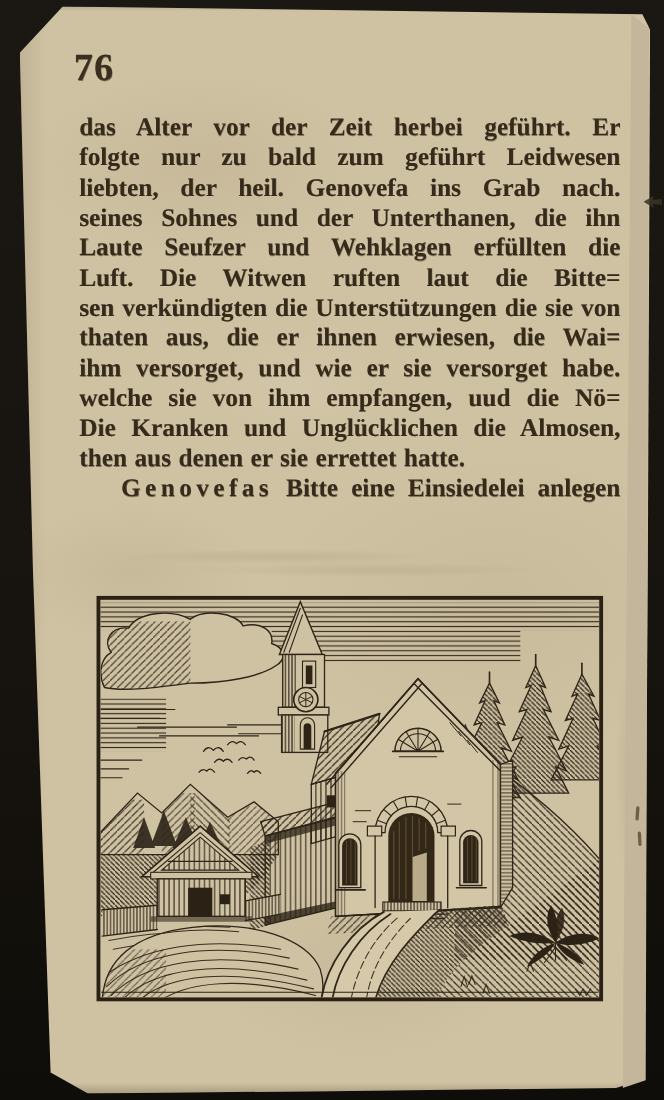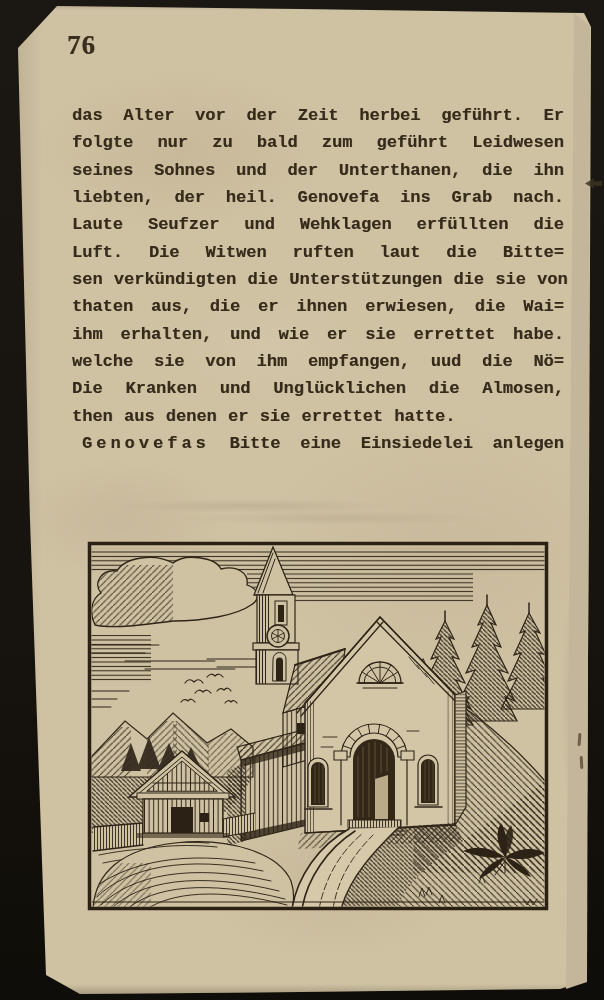--- a/index.html
+++ b/index.html
@@ -29,54 +29,54 @@
     position:absolute;inset:0;
     clip-path:polygon(574px 13px,590px 26px,587px 982px,566px 989px);
     background:
       linear-gradient(90deg,#8a7c60 0,#8a7c60 2px,transparent 2px),
       linear-gradient(90deg,transparent 9px, rgba(120,105,80,.55) 9px, rgba(120,105,80,.55) 10.5px, transparent 10.5px),
       #c3b69a;
   }
   .stitch{position:absolute;width:2.5px;height:13px;background:#4a3b27;opacity:.7;border-radius:2px;}
   .edge-mark{position:absolute;left:585px;top:178px;width:17px;height:11px;background:#3c3222;opacity:.85;
     clip-path:polygon(0 50%,55% 0,50% 32%,100% 26%,100% 74%,50% 68%,55% 100%);}
-  .pagenum{position:absolute;left:67px;top:30px;font-weight:700;font-size:27px;color:#3a2f1e;
+  .pagenum{position:absolute;left:67px;top:42px;font-weight:700;font-size:35px;color:#3a2f1e;
     letter-spacing:1px;text-shadow:.4px .4px .5px rgba(45,34,18,.5);}
   .text-block{position:absolute;left:72px;top:102px;width:492px;color:#362b1b;}
-  .tline{height:27.35px;line-height:27.35px;font-size:17px;font-weight:700;
+  .tline{height:27.35px;line-height:27.35px;font-size:23px;font-weight:700;
     text-align:justify;text-align-last:justify;word-spacing:1px;white-space:nowrap;
-    text-shadow:.4px .4px .5px rgba(45,34,18,.45);font-family:Liberation Mono, monospace;}
+    text-shadow:.4px .4px .5px rgba(45,34,18,.45);}
   .tline.plain{text-align-last:left;white-space:normal;}
   .tline.indent{padding-left:48px;}
-  .tline .sp{letter-spacing:4px;}
+  .tline .sp{letter-spacing:4px;margin-left:28px;}
   .illustration{position:absolute;left:87px;top:541px;width:462px;height:370px;}
   svg{display:block;}
 </style>
 </head>
 <body>
 
 <div class="stage">
   <div class="paper"></div>
   <div class="edge-strip"></div>
   <div class="stitch" style="left:578px;top:733px;transform:rotate(4deg);"></div>
   <div class="stitch" style="left:580px;top:756px;transform:rotate(-3deg);"></div>
   <div class="edge-mark"></div>
 
   <div class="pagenum">76</div>
 
   <div class="text-block">
     <div class="tline">das Alter vor der Zeit herbei geführt. Er</div>
     <div class="tline">folgte nur zu bald zum geführt Leidwesen</div>
+    <div class="tline">liebten, der heil. Genovefa ins Grab nach.</div>
     <div class="tline">seines Sohnes und der Unterthanen, die ihn</div>
-    <div class="tline">liebten, der heil. Genovefa ins Grab nach.</div>
     <div class="tline">Laute Seufzer und Wehklagen erfüllten die</div>
     <div class="tline">Luft. Die Witwen ruften laut die Bitte=</div>
     <div class="tline">sen verkündigten die Unterstützungen die sie von</div>
     <div class="tline">thaten aus, die er ihnen erwiesen, die Wai=</div>
-    <div class="tline">ihm erhalten, und wie er sie errettet habe.</div>
+    <div class="tline">ihm versorget, und wie er sie versorget habe.</div>
     <div class="tline">welche sie von ihm empfangen, uud die Nö=</div>
     <div class="tline">Die Kranken und Unglücklichen die Almosen,</div>
     <div class="tline plain">then aus denen er sie errettet hatte.</div>
     <div class="tline" style="padding-left:10px;"><span class="sp">Genovefas</span> <span>Bitte eine Einsiedelei anlegen</span></div>
   </div>
 
   <div class="illustration">
   <svg width="462" height="370" viewBox="0 0 462 370" xmlns="http://www.w3.org/2000/svg">
     <defs>
       <pattern id="pH" width="8" height="4.4" patternUnits="userSpaceOnUse">

